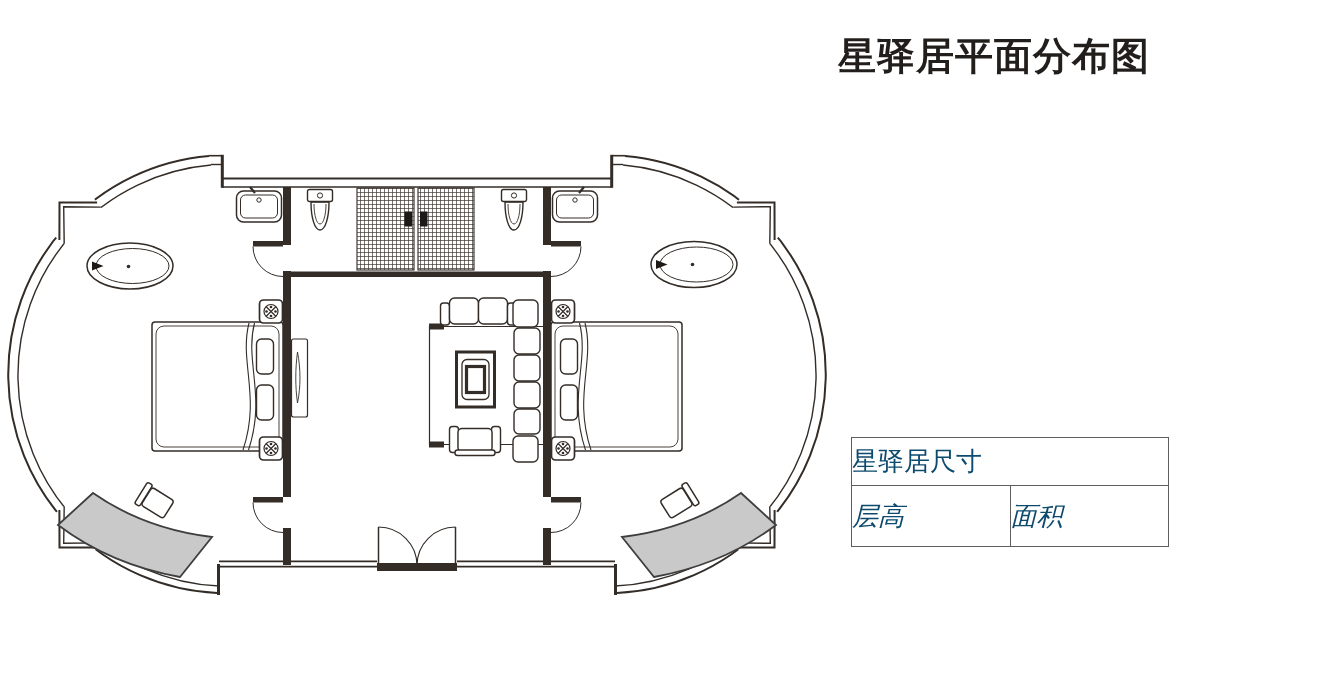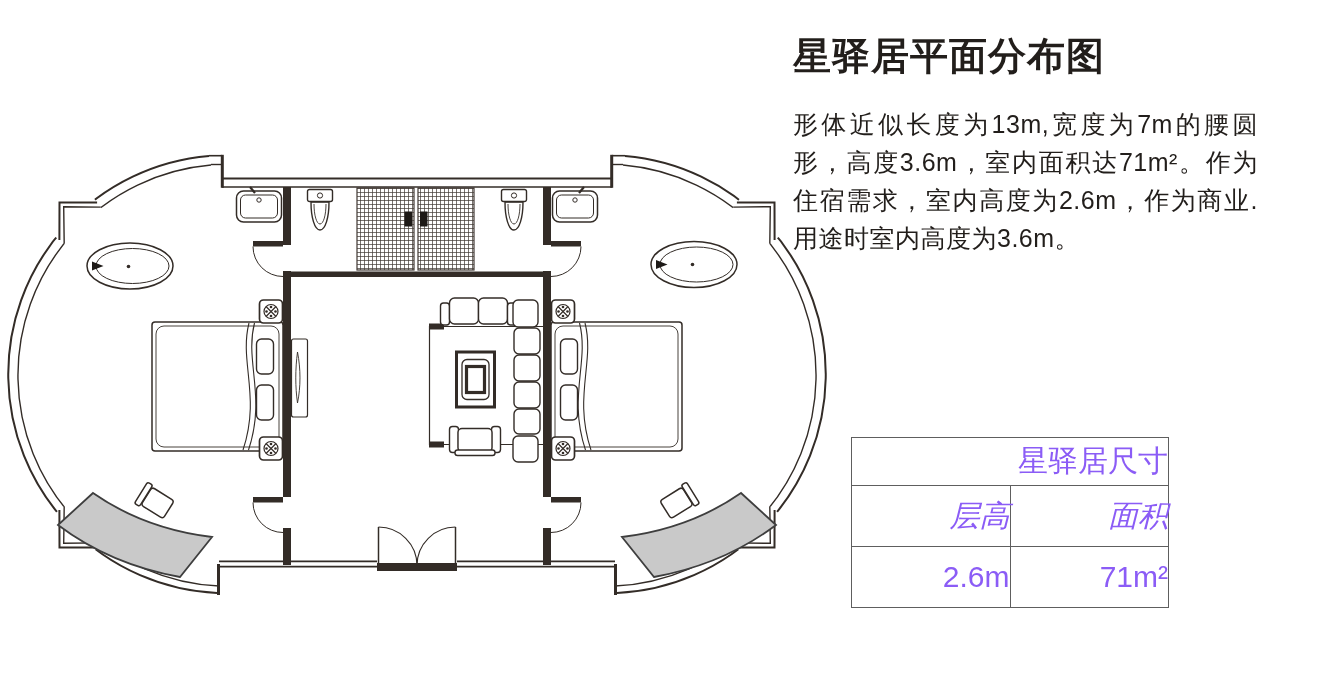--- a/index.html
+++ b/index.html
@@ -1,27 +1,27 @@
 <!DOCTYPE html>
 <html><head>
 <meta charset="utf-8">
 <style>
   html,body{margin:0;padding:0;background:#ffffff;}
   #screen{position:relative;width:1320px;height:694px;background:#ffffff;overflow:hidden;
           font-family:"Liberation Sans","DejaVu Sans",sans-serif;color:#221e1b;}
   #plan-wrap{position:absolute;left:0;top:0;width:840px;height:694px;}
-  #info{position:absolute;left:793px;top:0;width:470px;}
+  #info{position:absolute;left:838px;top:0;width:470px;}
   .title{margin-top:36px;font-size:38px;font-weight:600;letter-spacing:1px;color:#221e1b;
          line-height:1.1;white-space:nowrap;}
   .desc{margin-top:27px;width:465px;font-size:25px;line-height:38px;font-weight:500;
         text-align:justify;color:#221e1b;letter-spacing:0.5px;}
   #size-table{position:absolute;left:851px;top:437px;width:318px;border-collapse:collapse;
               table-layout:fixed;}
-  #size-table td{border:1.8px solid #5e5e5e;text-align:right;vertical-align:middle;
-                 font-size:30px;font-weight:500;color:#8b5cf6;padding:0;}
+  #size-table td{border:1.8px solid #5e5e5e;text-align:left;vertical-align:middle;
+                 font-size:26px;font-weight:500;color:#0c4a6e;padding:0;}
   #size-table .r1{height:48px;}
   #size-table .r2{height:61px;font-style:italic;}
   #size-table .r3{height:61px;}
 </style>
 </head>
 <body>
 
 <div id="screen">
 
   <div id="plan-wrap">
@@ -179,32 +179,27 @@
         <ellipse cx="696.5" cy="264.5" rx="36.5" ry="17.5" stroke-width="1"></ellipse>
         <circle cx="692.5" cy="264.5" r="1.8" fill="#332c27" stroke="none"></circle>
         <polygon points="656,260 656,269 667.5,264.5" fill="#1d1916" stroke="none"></polygon>
       </g>
     </g>
   </svg>
   </div>
 
   <div id="info">
     <div class="title">星驿居平面分布图</div>
-    <div class="desc">形体近似长度为13m,宽度为7m的腰圆形，高度3.6m，室内面积达71m²。作为住宿需求，室内高度为2.6m，作为商业.用途时室内高度为3.6m。</div>
   </div>
 
   <table id="size-table">
     <tbody>
       <tr class="r1">
         <td colspan="2">星驿居尺寸</td>
       </tr>
       <tr class="r2">
         <td>层高</td>
         <td>面积</td>
       </tr>
-      <tr class="r3">
-        <td>2.6m</td>
-        <td>71m²</td>
-      </tr>
     </tbody>
   </table>
 
 </div>
 
 </body></html>

